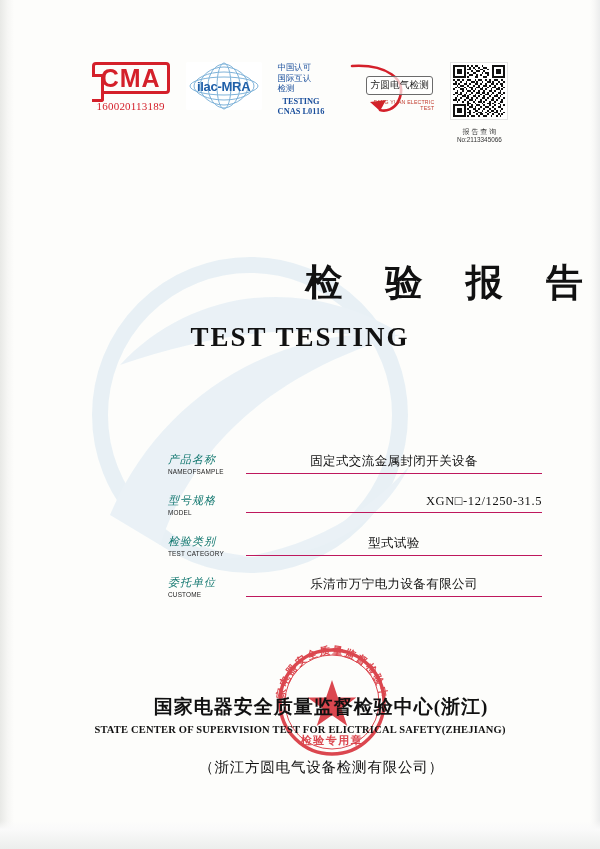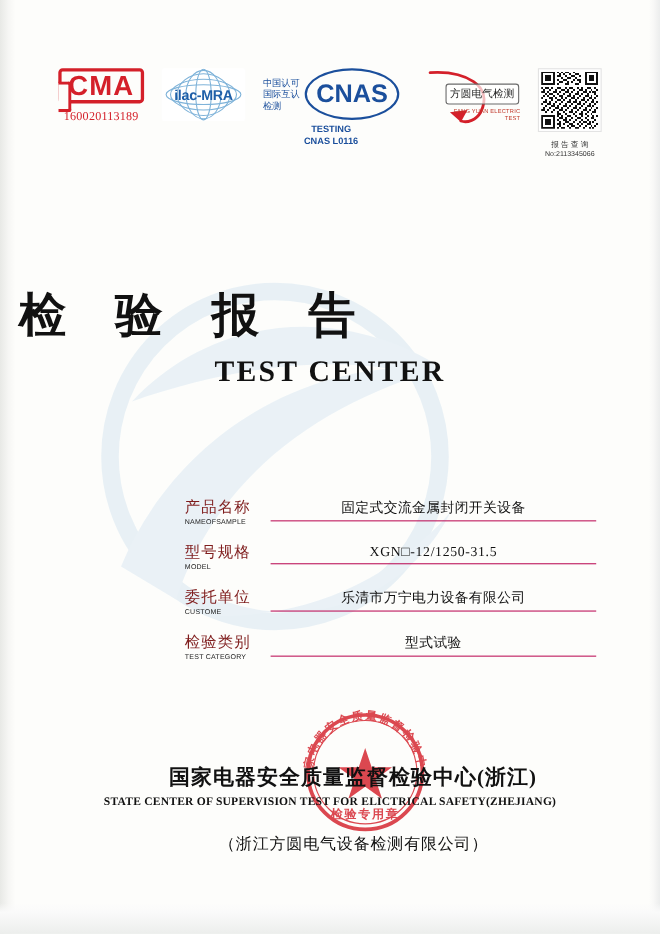--- a/index.html
+++ b/index.html
@@ -152,21 +152,21 @@
   }
   .cnas-oval span {
     font-family: "Liberation Sans", sans-serif;
     font-weight: bold;
     font-size: 23px;
     color: #1b4f9c;
     letter-spacing: 0px;
   }
   .cnas-sub {
     margin-top: 3px;
-    font-family: Liberation Sans, sans-serif;
+    font-family: Liberation Serif, serif;
     font-size: 8.4px;
     font-weight: bold;
     color: #1b4f9c;
     line-height: 1.25;
     text-align: center;
   }
 
   
   .fy-wrap {
     width: 94px;
@@ -214,24 +214,24 @@
     color: #333;
     line-height: 1.3;
   }
   .qr-cap .no { font-size: 6.4px; }
 
   
   .title-cn {
     position: absolute;
     left: 0; right: 0;
     top: 258px;
-    text-align: left;
-    font-family: "Liberation Serif", serif;
-    font-weight: bold;
-    font-size: 43px;
+    text-align: right;
+    font-family: "Liberation Serif", serif;
+    font-weight: bold;
+    font-size: 37px;
     letter-spacing: 17px;
     color: #111;
     text-indent: 17px;
   }
   .title-en {
     position: absolute;
     left: 0; right: 0;
     top: 322px;
     text-align: center;
     font-family: "Liberation Serif", serif;
@@ -253,24 +253,25 @@
     height: 41px;
   }
   .field-label {
     position: absolute;
     left: 0;
     top: 0;
     width: 74px;
   }
   .label-cn {
     font-family: "Liberation Serif", serif;
-    font-size: 14px;
-    color: #7f1d1d;
+    font-size: 11px;
+    color: #0f766e;
     letter-spacing: 1px;
     white-space: nowrap;
+    font-style: italic;
   }
   .label-en {
     font-family: "Liberation Sans", sans-serif;
     font-size: 6.4px;
     color: #222;
     letter-spacing: .2px;
     white-space: nowrap;
     margin-top: 1px;
   }
   .field-value {
@@ -280,21 +281,21 @@
     top: 1px;
     border-bottom: 1px solid #be185d;
     padding-bottom: 3px;
     text-align: center;
     font-family: "Liberation Serif", serif;
     font-size: 12.5px;
     color: #111;
     letter-spacing: .4px;
     white-space: nowrap;
   }
-  .field-value.model { letter-spacing: .6px; }
+  .field-value.model { letter-spacing: .6px; text-align: right; }
 
   
   .seal {
     position: absolute;
     left: 268px;
     top: 638px;
     width: 128px;
     height: 128px;
     pointer-events: none;
   }
@@ -372,23 +373,20 @@
             <ellipse cx="38" cy="24" rx="7" ry="23"></ellipse>
           </g>
         </svg>
         <div class="ilac-text">ilac-MRA</div>
       </div>
     </div>
 
     <div class="logo">
       <div class="cnas-wrap">
         <div class="cnas-cn">中国认可<br>国际互认<br>检测</div>
-        <div class="cnas-oval">
-          <span>CNAS</span>
-        </div>
       </div>
       <div class="cnas-sub">
         <div>TESTING</div>
         <div>CNAS L0116</div>
       </div>
     </div>
 
     <div class="logo">
       <div class="fy-wrap">
         <svg viewBox="0 0 94 54" width="94" height="54">
@@ -624,21 +622,21 @@
       </svg>
       <div class="qr-cap">
         <div>报 告 查 询</div>
         <div class="no">No:2113345066</div>
       </div>
     </div>
 
   </div>
 
   <div class="title-cn">检 验 报 告</div>
-  <div class="title-en">TEST CENTER</div>
+  <div class="title-en">TEST TESTING</div>
 
   <div class="fields">
 
     <div class="field-row">
       <div class="field-label">
         <div class="label-cn">产品名称</div>
         <div class="label-en">NAMEOFSAMPLE</div>
       </div>
       <div class="field-value">固定式交流金属封闭开关设备</div>
     </div>
@@ -646,32 +644,32 @@
     <div class="field-row">
       <div class="field-label">
         <div class="label-cn">型号规格</div>
         <div class="label-en">MODEL</div>
       </div>
       <div class="field-value model">XGN□-12/1250-31.5</div>
     </div>
 
     <div class="field-row">
       <div class="field-label">
+        <div class="label-cn">检验类别</div>
+        <div class="label-en">TEST CATEGORY</div>
+      </div>
+      <div class="field-value">型式试验</div>
+    </div>
+
+    <div class="field-row">
+      <div class="field-label">
         <div class="label-cn">委托单位</div>
         <div class="label-en">CUSTOME</div>
       </div>
       <div class="field-value">乐清市万宁电力设备有限公司</div>
-    </div>
-
-    <div class="field-row">
-      <div class="field-label">
-        <div class="label-cn">检验类别</div>
-        <div class="label-en">TEST CATEGORY</div>
-      </div>
-      <div class="field-value">型式试验</div>
     </div>
 
   </div>
 
   <svg class="seal" viewBox="0 0 128 128">
     <defs>
       <path id="sealArc" d="M 64,64 m -48,0 a 48,48 0 1,1 96,0" fill="none"></path>
       <path id="sealArcIn" d="M 64,64 m -41,0 a 41,41 0 1,1 82,0" fill="none"></path>
     </defs>
     <g opacity="0.82">

